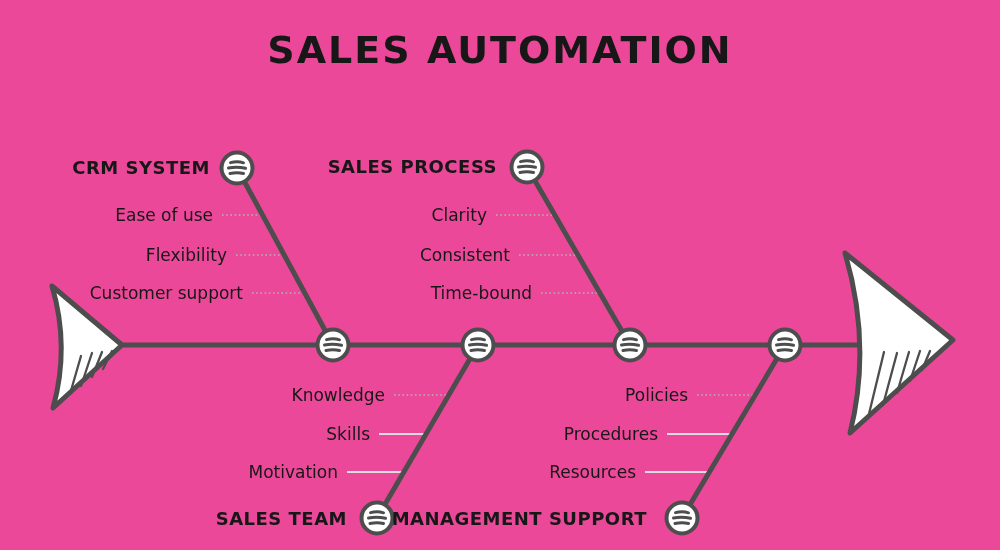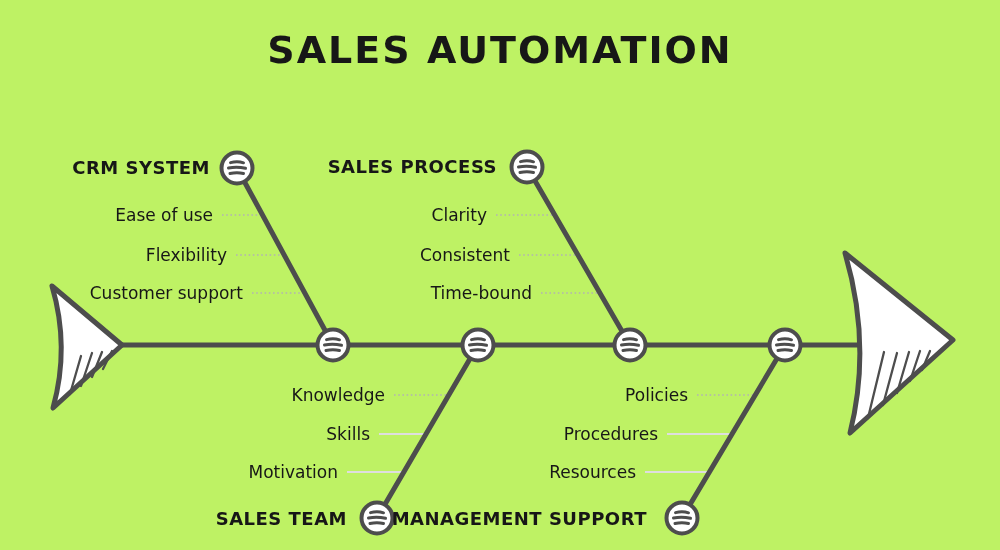--- a/index.html
+++ b/index.html
@@ -4,21 +4,21 @@
 <style>
   html, body {
     margin: 0;
     padding: 0;
     background: #ffffff;
   }
   .canvas {
     position: relative;
     width: 1000px;
     height: 550px;
-    background: #bef264;
+    background: #ec4899;
     font-family: "DejaVu Sans", "Liberation Sans", sans-serif;
     overflow: hidden;
   }
   svg { display: block; }
   text {
     fill: #171717;
     font-family: "DejaVu Sans", "Liberation Sans", sans-serif;
   }
   .title {
     font-size: 38px;

